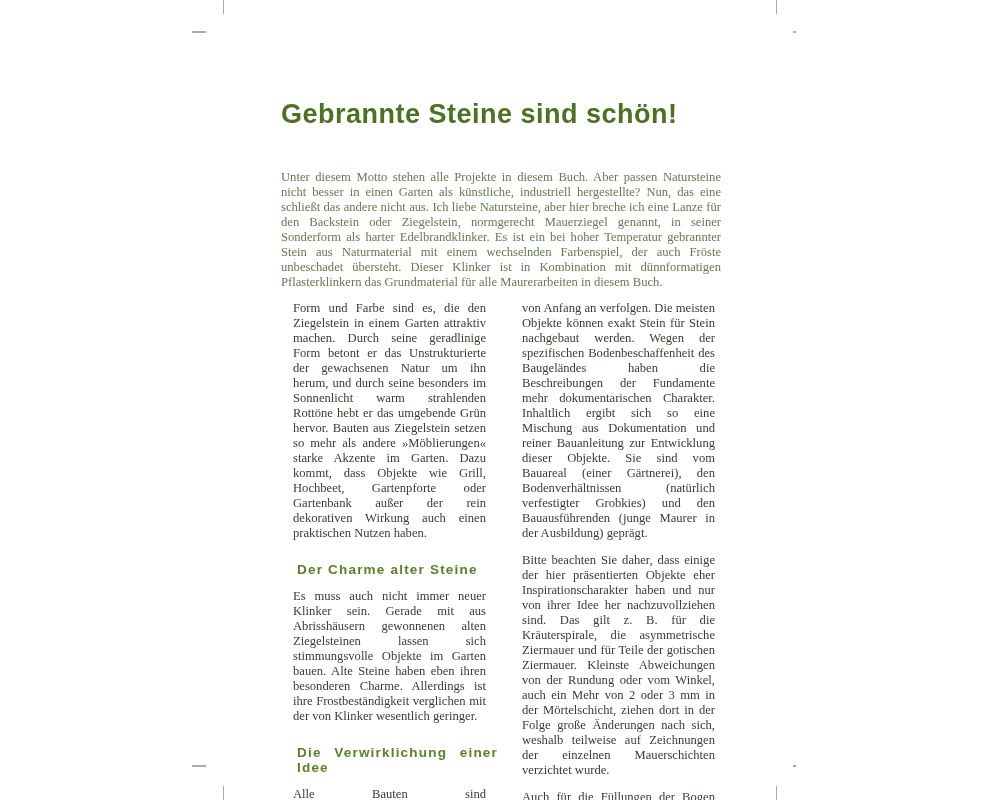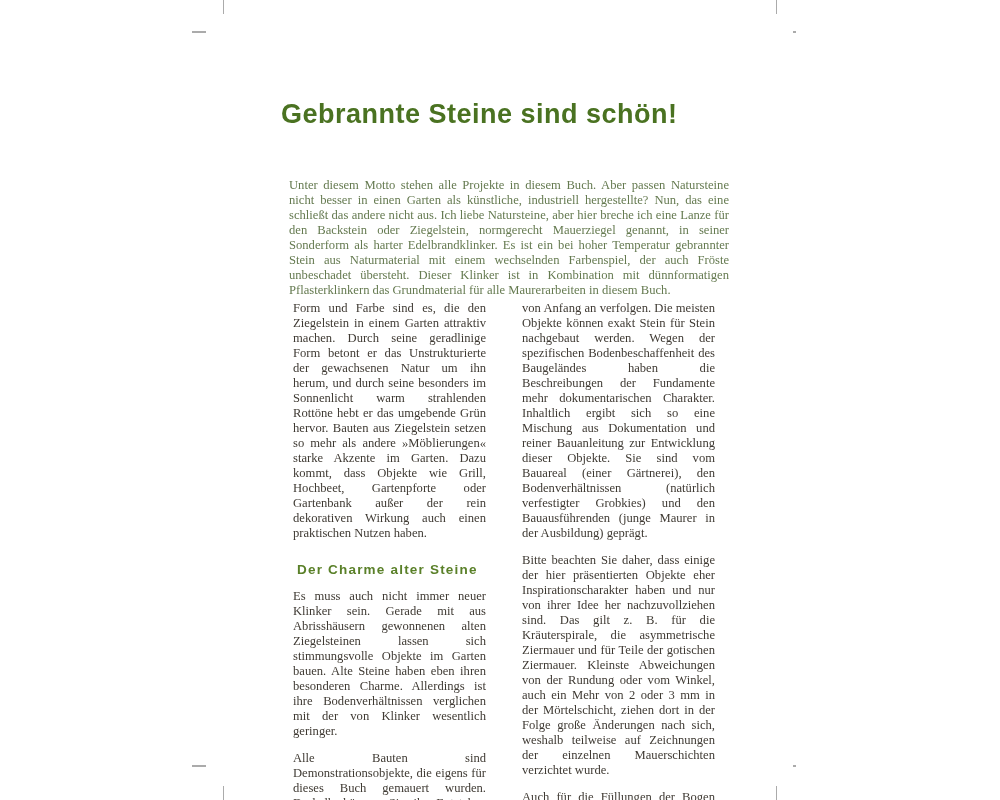--- a/index.html
+++ b/index.html
@@ -34,21 +34,21 @@
     letter-spacing: 0.5px;
     color: #4a7221;
   }
 
   
   #intro {
     position: absolute;
     left: 281px;
     top: 170px;
     width: 440px;
-    margin: 8px;
+    margin: 0;
     font-size: 12.6px;
     line-height: 15px;
     text-align: justify;
     color: #657a50;
     hyphens: auto;
   }
 
   
   #columns {
     position: absolute;
@@ -95,22 +95,23 @@
   <h1 id="page-title">Gebrannte Steine sind schön!</h1>
 
   <p id="intro">Unter diesem Motto stehen alle Projekte in diesem Buch. Aber passen Natursteine nicht besser in einen Garten als künstliche, industriell hergestellte? Nun, das eine schließt das andere nicht aus. Ich liebe Natursteine, aber hier breche ich eine Lanze für den Backstein oder Ziegelstein, normgerecht Mauerziegel genannt, in seiner Sonderform als harter Edelbrandklinker. Es ist ein bei hoher Temperatur gebrannter Stein aus Naturmaterial mit einem wechselnden Farbenspiel, der auch Fröste unbeschadet übersteht. Dieser Klinker ist in Kombination mit dünnformatigen Pflasterklinkern das Grundmaterial für alle Maurerarbeiten in diesem Buch.</p>
 
   <div id="columns">
 
     <div class="col">
       <p>Form und Farbe sind es, die den Ziegelstein in einem Garten attraktiv machen. Durch seine geradlinige Form betont er das Unstrukturierte der gewachsenen Natur um ihn herum, und durch seine besonders im Sonnenlicht warm strahlenden Rottöne hebt er das umgebende Grün hervor. Bauten aus Ziegelstein setzen so mehr als andere »Möblierungen« starke Akzente im Garten. Dazu kommt, dass Objekte wie Grill, Hochbeet, Gartenpforte oder Gartenbank außer der rein dekorativen Wirkung auch einen praktischen Nutzen haben.</p>
 
       <h2 class="section-heading not-first">Der Charme alter Steine</h2>
-      <p>Es muss auch nicht immer neuer Klinker sein. Gerade mit aus Abrisshäusern gewonnenen alten Ziegelsteinen lassen sich stimmungsvolle Objekte im Garten bauen. Alte Steine haben eben ihren besonderen Charme. Allerdings ist ihre Bodenverhältnissen verglichen mit der von Klinker wesentlich geringer.</p>
+      <p>Es muss auch nicht immer neuer Klinker sein. Gerade mit aus Abrisshäusern gewonnenen alten Ziegelsteinen lassen sich stimmungsvolle Objekte im Garten bauen. Alte Steine haben eben ihren besonderen Charme. Allerdings ist ihre Frostbeständigkeit verglichen mit der von Klinker wesentlich geringer.</p>
 
+      <h2 class="section-heading not-first">Die Verwirklichung einer Idee</h2>
       <p>Alle Bauten sind Demonstrationsobjekte, die eigens für dieses Buch gemauert wurden. Deshalb können Sie ihr Entstehen anhand vieler Bilder</p>
     </div>
 
     <div class="col">
       <p>von Anfang an verfolgen. Die meisten Objekte können exakt Stein für Stein nachgebaut werden. Wegen der spezifischen Bodenbeschaffenheit des Baugeländes haben die Beschreibungen der Fundamente mehr dokumentarischen Charakter. Inhaltlich ergibt sich so eine Mischung aus Dokumentation und reiner Bauanleitung zur Entwicklung dieser Objekte. Sie sind vom Bauareal (einer Gärtnerei), den Bodenverhältnissen (natürlich verfestigter Grobkies) und den Bauausführenden (junge Maurer in der Ausbildung) geprägt.</p>
       <p>Bitte beachten Sie daher, dass einige der hier präsentierten Objekte eher Inspirationscharakter haben und nur von ihrer Idee her nachzuvollziehen sind. Das gilt z. B. für die Kräuterspirale, die asymmetrische Ziermauer und für Teile der gotischen Ziermauer. Kleinste Abweichungen von der Rundung oder vom Winkel, auch ein Mehr von 2 oder 3 mm in der Mörtelschicht, ziehen dort in der Folge große Änderungen nach sich, weshalb teilweise auf Zeichnungen der einzelnen Mauerschichten verzichtet wurde.</p>
       <p>Auch für die Füllungen der Bogen und die Räume dazwischen sollen die Fotos für Sie die bessere Hilfe zum Verständnis sein. Die Winkelmaße und die Größe der zu schneidenden Steine ergeben sich dann nur vor Ort aus der jeweiligen Bausituation. Das ist nicht zu ändern, bitte stellen Sie sich darauf ein.</p>
     </div>
 
   </div>

